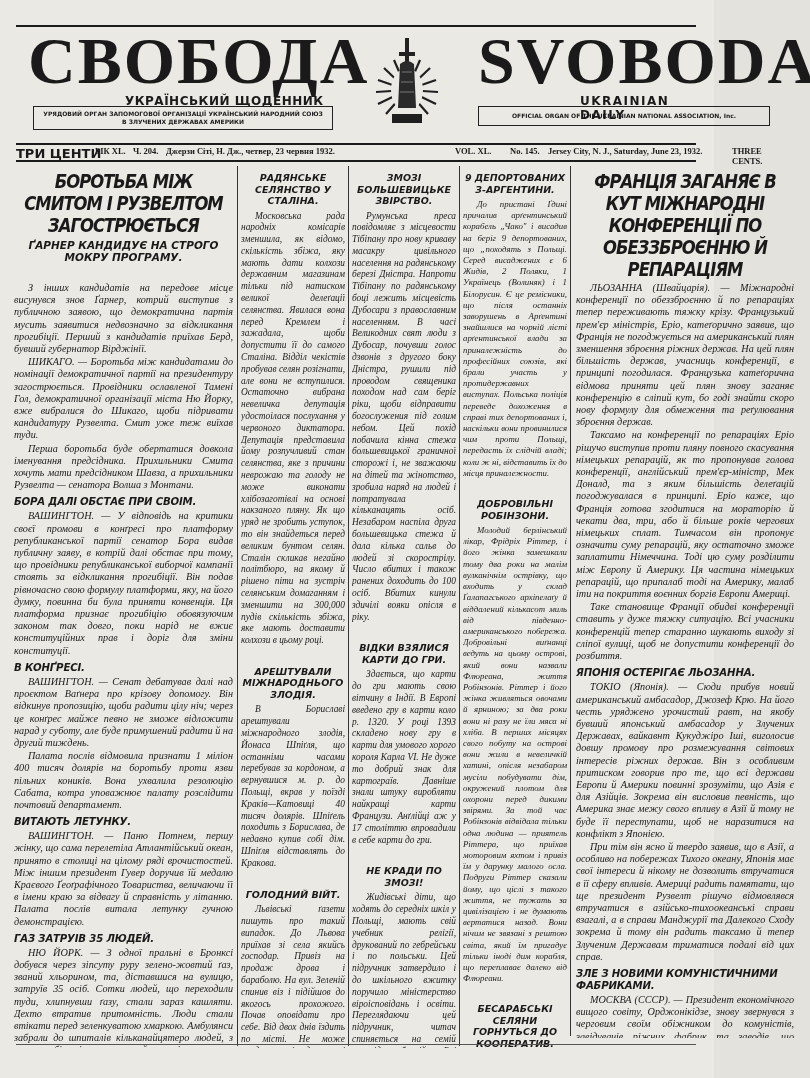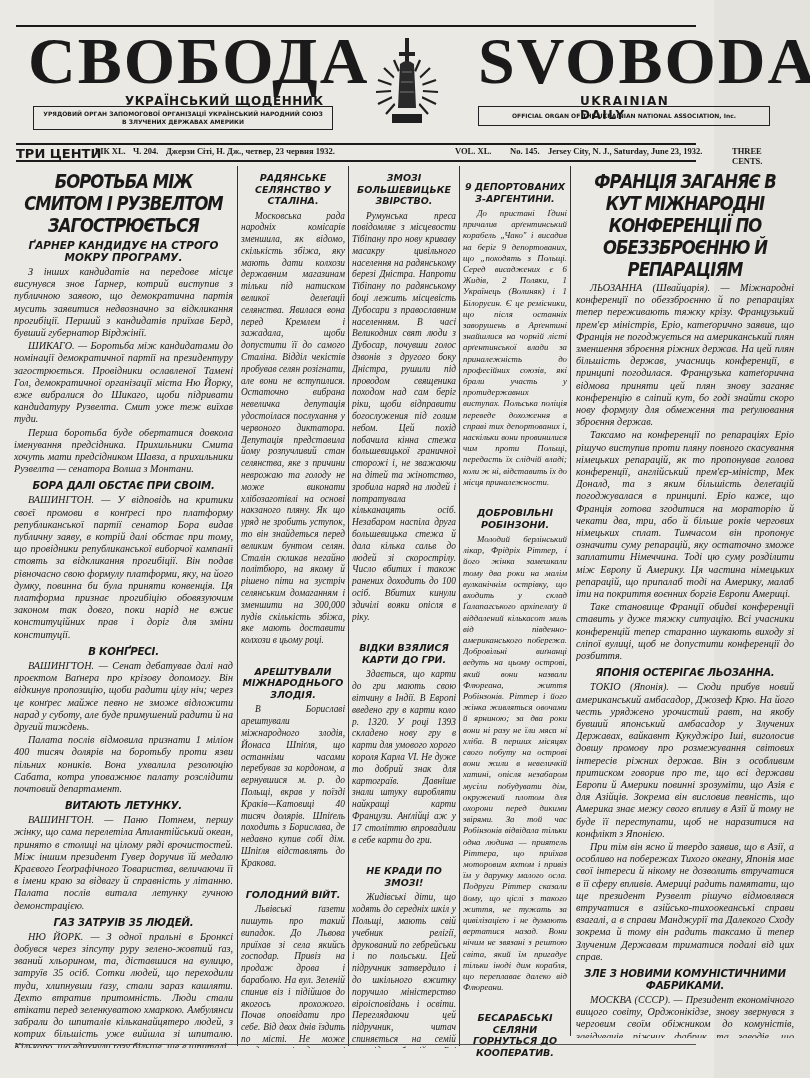--- a/index.html
+++ b/index.html
@@ -9,22 +9,22 @@
   .rule { position: absolute; left: 16px; right: 18px; background: #1b1b1b; }
   .masthead-title { position: absolute; top: 28px; font-family: "Liberation Serif", serif; font-weight: bold; font-size: 66px; letter-spacing: 2px; color: #1a1a1a; line-height: 66px; }
   .mh-sub { position: absolute; font-family: "DejaVu Sans", sans-serif; font-weight: bold; font-size: 12px; letter-spacing: .5px; }
   .mh-box { position: absolute; border: 1.5px solid #222; padding: 3px 6px; font-family: "DejaVu Sans", sans-serif; font-weight: bold; font-size: 6px; text-align: center; line-height: 8px; }
   .emblem { position: absolute; left: 372px; top: 30px; width: 70px; height: 100px; }
   .dateline { position: absolute; top: 146px; font-family: "Liberation Serif", serif; font-size: 8.5px; font-weight: bold; }
   .col { position: absolute; top: 168px; font-family: "Liberation Serif", serif; font-size: 10.2px; line-height: 12.2px; text-align: justify; overflow: hidden; font-style: italic; }
   .col p { text-indent: 14px; margin-bottom: 1px; }
   .vsep { position: absolute; top: 166px; width: 1px; background: #333; height: 880px; }
   .h-huge { font-family: "DejaVu Sans", sans-serif; font-weight: bold; font-size: 20px; line-height: 22px; text-align: center; letter-spacing: -1.2px; transform: scaleX(.82); margin: 2px -20px 2px -20px; }
-  .h-med { font-family: "DejaVu Sans", sans-serif; font-weight: bold; font-size: 10.2px; line-height: 12px; text-align: center; margin: 5px 0 2px; letter-spacing: -.2px; }
-  .h-sub { font-family: "DejaVu Sans", sans-serif; font-weight: bold; font-size: 10.5px; line-height: 12px; text-align: center; margin: 3px 0 3px; }
+  .h-med { font-family: "DejaVu Sans", sans-serif; font-weight: bold; font-size: 10.2px; line-height: 12px; text-align: left; margin: 5px 0 2px; letter-spacing: -.2px; }
+  .h-sub { font-family: "DejaVu Sans", sans-serif; font-weight: bold; font-size: 10.5px; line-height: 12px; text-align: center; margin: 3px 0 19px; }
   .h-small { font-family: "DejaVu Sans", sans-serif; font-weight: bold; font-size: 9.5px; line-height: 11.5px; text-align: center; margin: 4px 0 4px; }
   .narrow { font-size: 9.4px; line-height: 11.8px; }
   .gap { height: 14px; }
 </style>
 </head>
 <body>
 
 <div class="page">
 
   <div class="rule" style="top:25px;height:2px;"></div>
@@ -111,21 +111,21 @@
     <p>Румунська преса повідомляє з місцевости Тібіпану про нову криваву масакру цивільного населення на радянському березі Дністра. Напроти Тібіпану по радянському боці лежить місцевість Дубосари з православним населенням. В часі Великодних свят люди з Дубосар, почувши голос дзвонів з другого боку Дністра, рушили під проводом священика походом над сам беріг ріки, щоби відправити богослужения під голим небом. Цей похід побачила кінна стежа большевицької граничної сторожі і, не зважаючи на дітей та жінотство, зробила наряд на людей і потратувала кільканацять осіб. Незабаром наспіла друга большевицька стежа й дала кілька сальв до людей зі скорострілу. Число вбитих і також ранених доходить до 100 осіб. Вбитих кинули здичілі вояки опісля в ріку.</p>
     <div class="gap"></div>
     <div class="h-small">ВІДКИ ВЗЯЛИСЯ КАРТИ ДО ГРИ.</div>
     <p>Здається, що карти до гри мають свою вітчину в Індії. В Европі введено гру в карти коло р. 1320. У році 1393 складено нову гру в карти для умового хорого короля Карла VI. Не дуже то добрий знак для картограїв. Давніше знали штуку виробляти найкращі карти Французи. Анґлійці аж у 17 століттю впровадили в себе карти до гри.</p>
     <div class="gap"></div>
     <div class="h-small">НЕ КРАДИ ПО ЗМОЗІ!</div>
     <p>Жидівські діти, що ходять до середніх шкіл у Польщі, мають свій учебник релігії, друкований по гебрейськи і по польськи. Цей підручник затвердило і до шкільного вжитку поручило міністерство віроісповідань і освіти. Переглядаючи цей підручник, читач спиняється на семій заповіди божій. Всі християни знають, що ця заповідь заборонює, отже: не кради, не присвоюй собі чужої річи, не кривдь нікого на маєтку, не ошукуй і т. п. В жидівському підручнику стоїть інакше: при словах „не ошукуй" додані слова: „наскільки можеш". Що жиди держаться подвійної моралі, пише з цього приводу „Г. Варшавська", знаємо не всі добре. Але чи міністерство освіти мусить на інше інтерпретацію заповідей гляділи крізь пальці, це вже річ щонайменше сміривна. А може влада виховує собі тим способом чесних податників?</p>
 
   </div>
 
-  <div class="col narrow" style="left:463px;width:104px;height:880px;font-size:8.8px;line-height:11.2px;margin-top:9px;">
+  <div class="col narrow" style="left:463px;width:104px;height:880px;font-size:8.8px;line-height:11.2px;">
     <div class="h-small">9 ДЕПОРТОВАНИХ З-АРГЕНТИНИ.</div>
     <p>До пристані Ґдині причалив арґентинський корабель „Чако" і висадив на беріг 9 депортованих, що „походять з Польщі. Серед висаджених є 6 Жидів, 2 Поляки, 1 Українець (Волиняк) і 1 Білорусин. Є це ремісники, що після останніх заворушень в Арґентині знайшлися на чорній лісті арґентинської влади за приналежність до професійних союзів, які брали участь у протидержавних виступах. Польська поліція переведе дохоження в справі тих депортованих і, наскільки вони провинилися чим проти Польщі, передасть їх слідчій владі; коли ж ні, відставить їх до місця приналежности.</p>
     <div class="gap"></div>
     <div class="h-small">ДОБРОВІЛЬНІ РОБІНЗОНИ.</div>
     <p>Молодий берлінський лікар, Фрідріх Ріттер, і його жінка замешкали тому два роки на малім вулканічнім острівку, що входить у склад Ґалапагського архіпелаґу й віддалений кількасот миль від південно-американського побережа. Добровільні виґнанці ведуть на цьому острові, який вони назвали Флюреана, життя Робінзонів. Ріттер і його жінка живляться овочами й ярниною; за два роки вони ні разу не їли мяса ні хліба. В перших місяцях свого побуту на острові вони жили в невеличкій хатині, опісля незабаром мусіли побудувати дім, окружений плотом для охорони перед дикими звірями. За той час Робінзонів відвідала тільки одна людина — приятель Ріттера, що приїхав моторовим яхтом і привіз їм у дарунку малого осла. Подруги Ріттер сказали йому, що ціслі з такого життя, не тужать за цивілізацією і не думають вертатися назад. Вони нічим не звязані з рештою світа, який їм пригадує тільки іноді дим корабля, що переплаває далеко від Флюреани.</p>
     <div class="gap"></div>
     <div class="h-small">БЕСАРАБСЬКІ СЕЛЯНИ ГОРНУТЬСЯ ДО КООПЕРАТИВ.</div>
     <p>Кооперація й перед війною пустила коріння на Бесарабщині. Тепер зібрання бесарабських хліборобів прийшло до переконання, що тільки кооперативи можуть стати основою нової організації й поліпшення сільського господарства. Нема тижня, щоб у Бесарабії не основано одної, а то й кількох нових кооператив. По селах основуються головно рільничі стоворишення.</p>
 
   </div>

